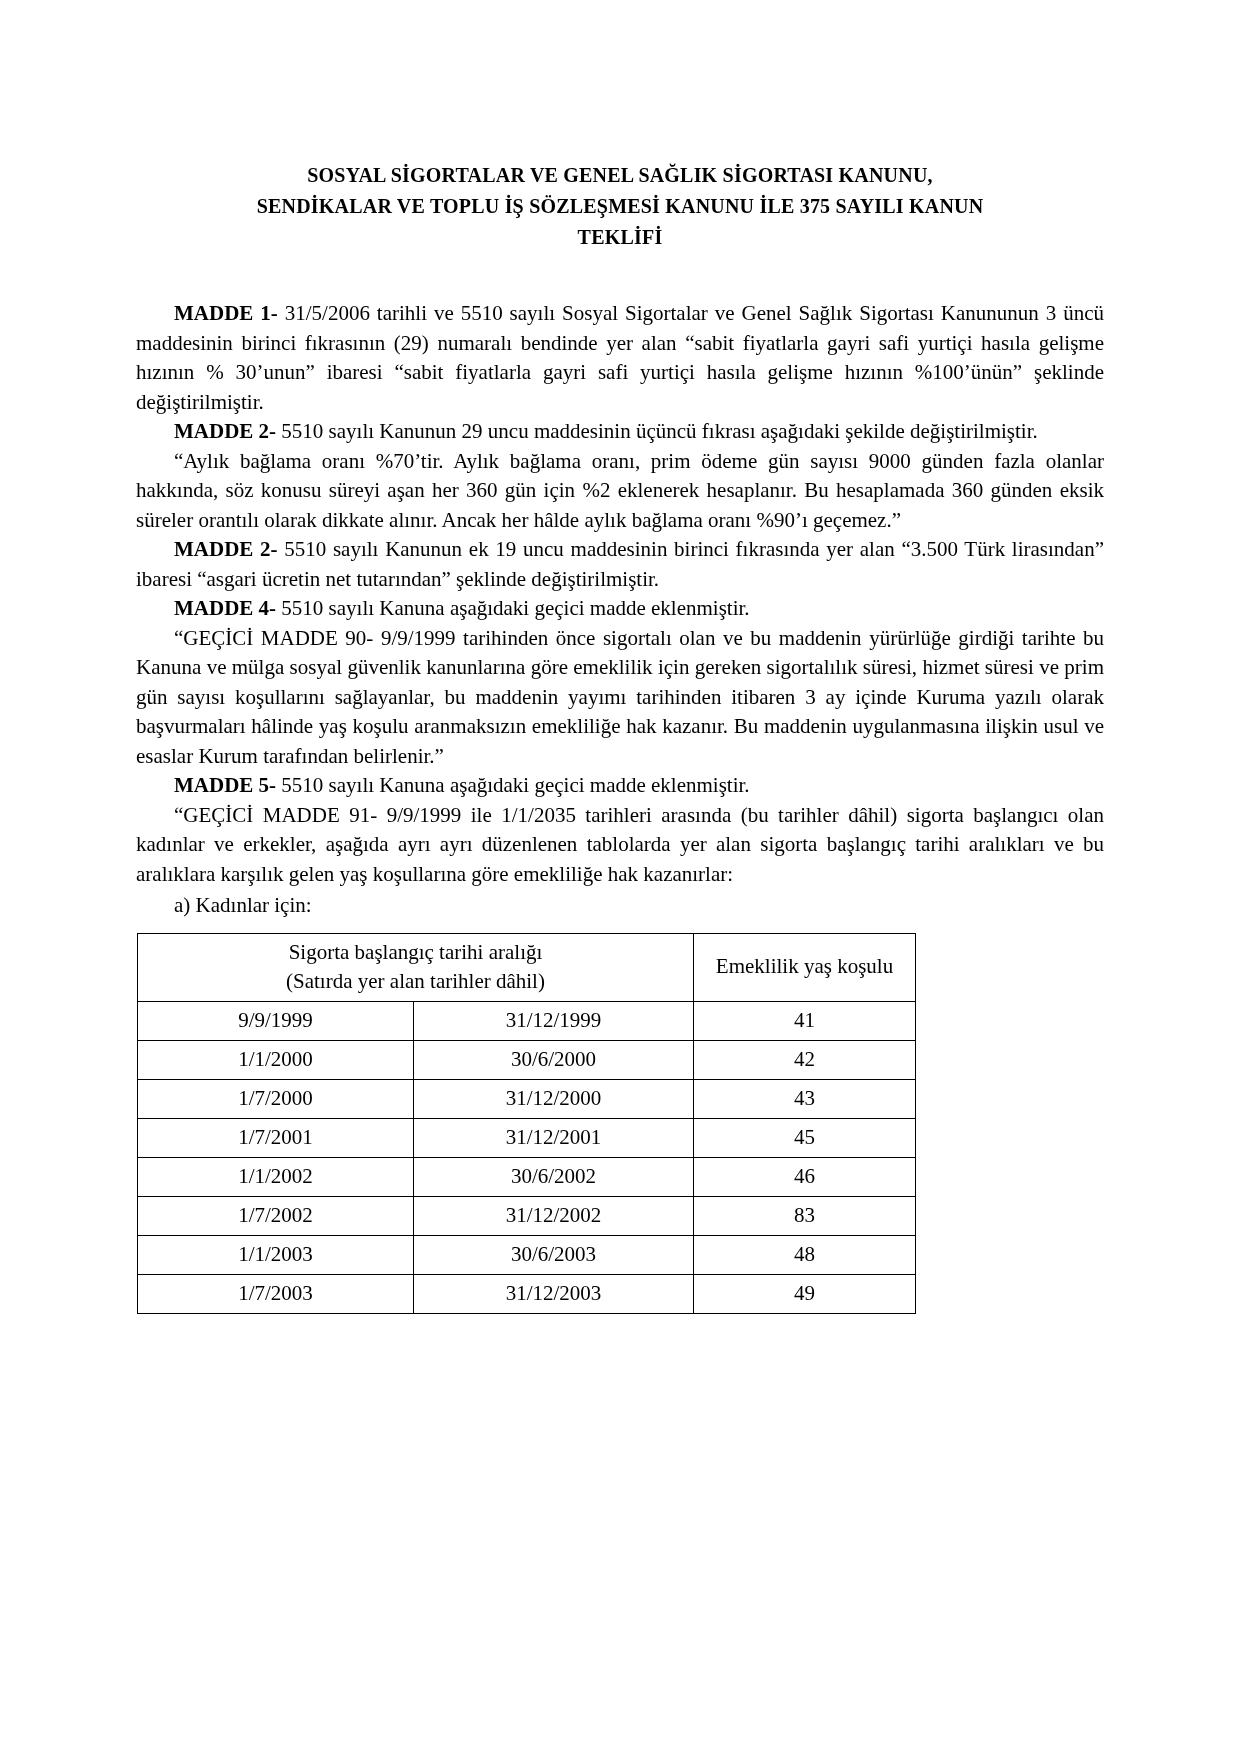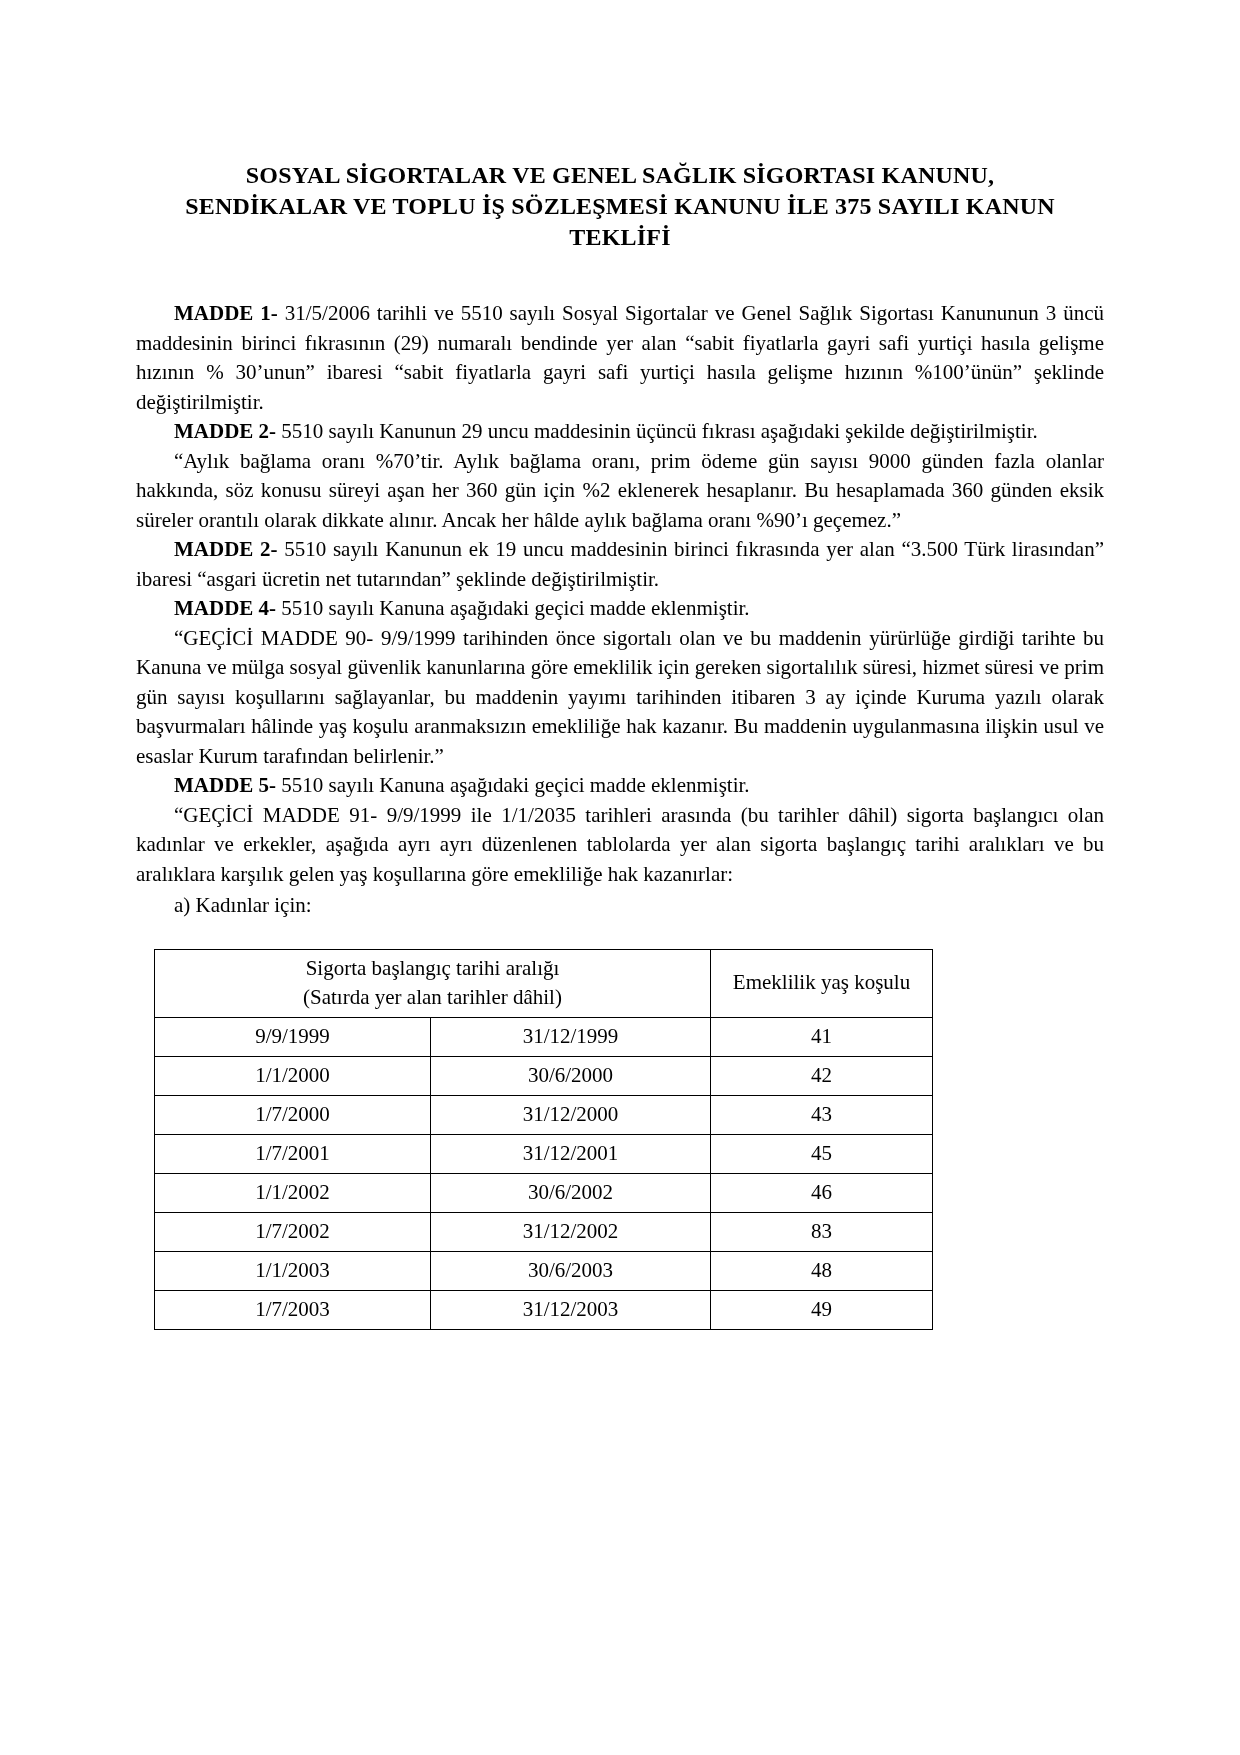--- a/index.html
+++ b/index.html
@@ -11,41 +11,41 @@
     color: #000;
     font-family: "Liberation Serif", serif;
   }
   .page {
     width: 1240px;
     height: 1755px;
     padding: 160px 136px 0 136px;
     background: #ffffff;
   }
   .title {
-    font-size: 24px;
+    font-size: 20px;
     font-weight: bold;
     text-align: center;
     line-height: 31px;
     margin-bottom: 46px;
     letter-spacing: 0.2px;
   }
   .title span { display: block; }
   .body-text { font-size: 21px; line-height: 29.5px; }
   .para {
     text-align: justify;
     text-indent: 38px;
   }
   .para b { font-weight: bold; }
   .caption {
     text-indent: 38px;
-    margin: 2px 0 28px 0;
+    margin: 2px 0 12px 0;
   }
   table.age-table {
     border-collapse: collapse;
-    margin-left: 18px;
+    margin-left: 1px;
   }
   table.age-table th, table.age-table td {
     border: 1.5px solid #000;
     font-size: 21px;
     font-weight: normal;
     text-align: center;
     vertical-align: middle;
     padding: 0 6px;
   }
   table.age-table th.range-header {

